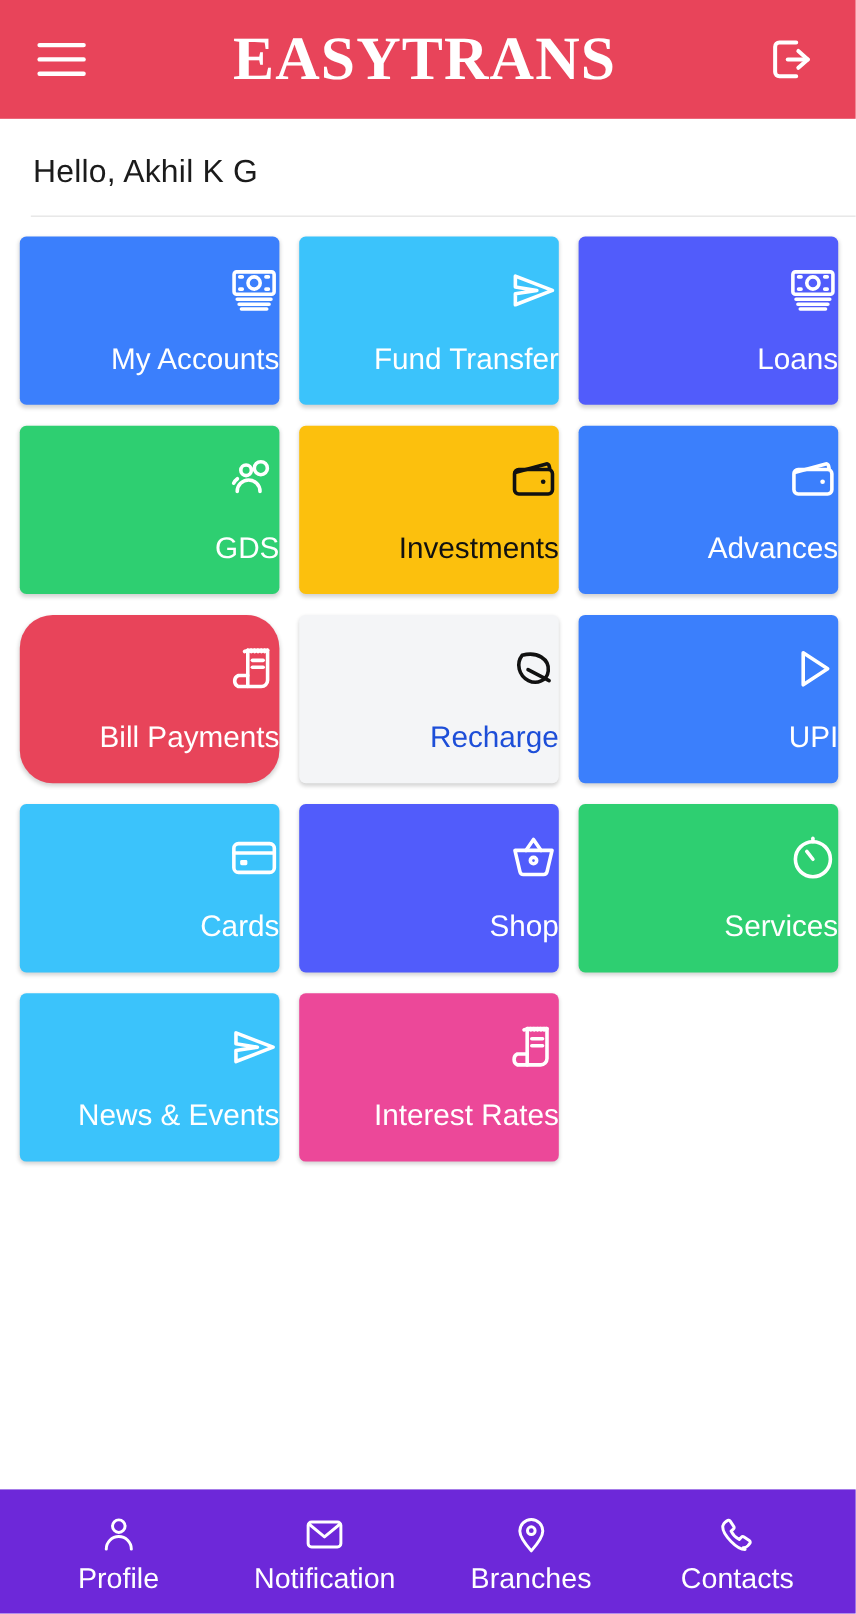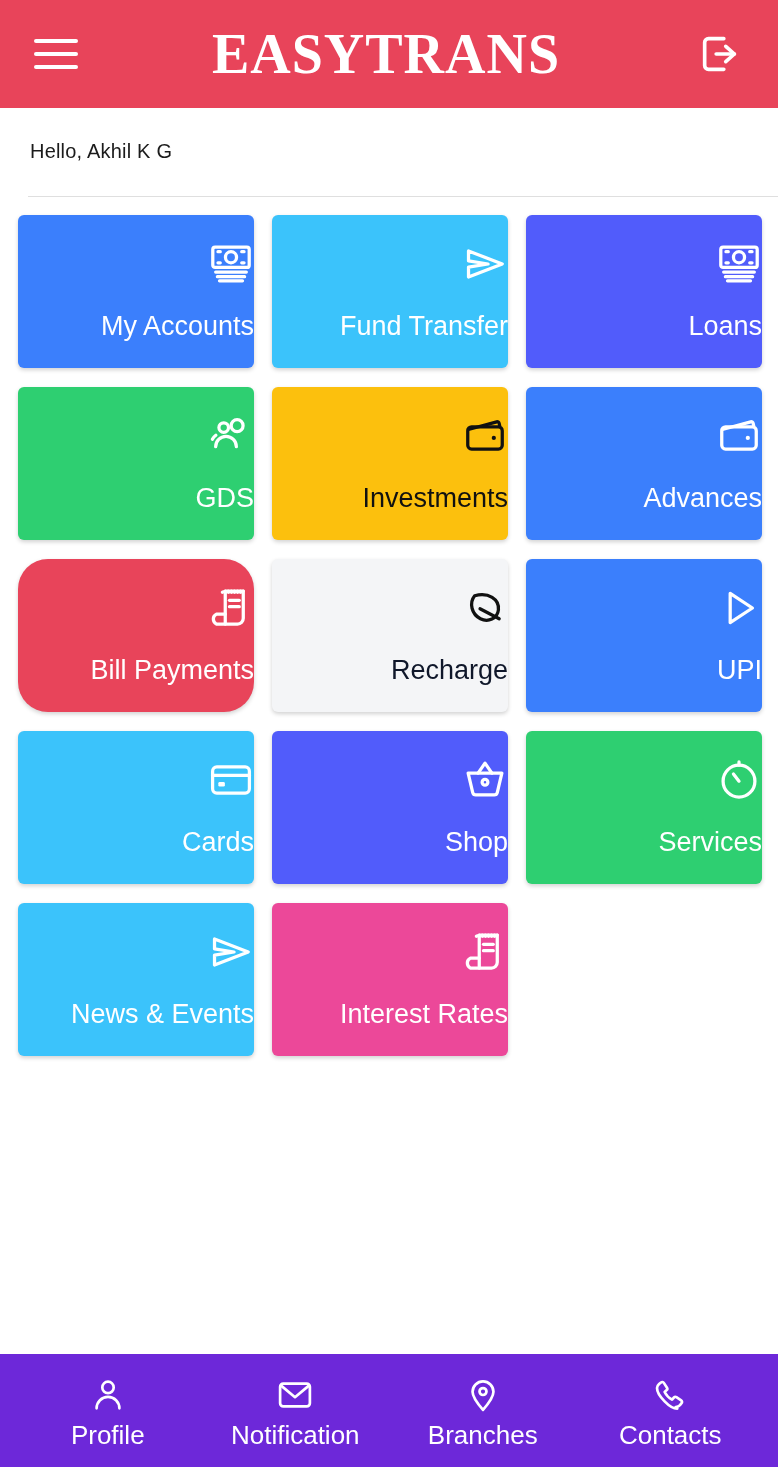--- a/index.html
+++ b/index.html
@@ -65,21 +65,21 @@
     cursor: pointer;
     flex: 0 0 auto;
   }
 
   
   #greeting-area {
     padding: 32px 0 0 30px;
     height: 88px;
   }
   #greeting-text {
-    font-size: 20px;
+    font-size: 29px;
     color: #1b1b1b;
     font-weight: normal;
     letter-spacing: 0.2px;
   }
 
   #divider {
     margin: 0 0 0 28px;
     width: 750px;
     height: 1px;
     background: #dfdfdf;
@@ -254,21 +254,21 @@
         <svg width="46" height="46" viewBox="0 0 24 24" fill="none" stroke="#ffffff" stroke-width="1.7" stroke-linecap="round" stroke-linejoin="round">
           <path d="M9 3.2h9.4v14.2a3 3 0 0 1-3 3H9Z"></path>
           <path d="M9 3.2c-.5.55-1 .2-1.5.6M10.6 3.2c-.5.55-1 .2-1.5.6M12.2 3.2c-.5.55-1 .2-1.5.6M13.8 3.2c-.5.55-1 .2-1.5.6M15.4 3.2c-.5.55-1 .2-1.5.6M17 3.2c-.5.55-1 .2-1.5.6M18.4 3.2c-.4.55-.9.2-1.4.6"></path>
           <line x1="11.2" y1="8" x2="16.3" y2="8"></line>
           <line x1="11.2" y1="11.3" x2="16.3" y2="11.3"></line>
           <path d="M9 15.2H4.4a2.9 2.9 0 0 0 0 5.2H9"></path>
         </svg>
       </div>
       <div class="tile-label">Bill Payments</div>
     </div>
-    <div class="tile" style="background: rgb(244, 245, 247); color: #0f172a;">
+    <div class="tile" style="background: rgb(244, 245, 247); color: #1d4ed8;">
       <div class="tile-icon">
         <svg width="46" height="46" viewBox="0 0 24 24" fill="none" stroke="#111111" stroke-width="1.7" stroke-linecap="round" stroke-linejoin="round">
           <path d="M6.6 5.6c7.2-2 13 1.8 12.4 7.4-.5 4.6-5.4 6.6-9.4 4.6C5 15.2 3.6 9.4 6.6 5.6Z"></path>
           <line x1="9.4" y1="12.4" x2="19.4" y2="17.6"></line>
         </svg>
       </div>
       <div class="tile-label">Recharge</div>
     </div>
     <div class="tile" style="background: rgb(59, 127, 252); color: rgb(255, 255, 255);">
       <div class="tile-icon">

